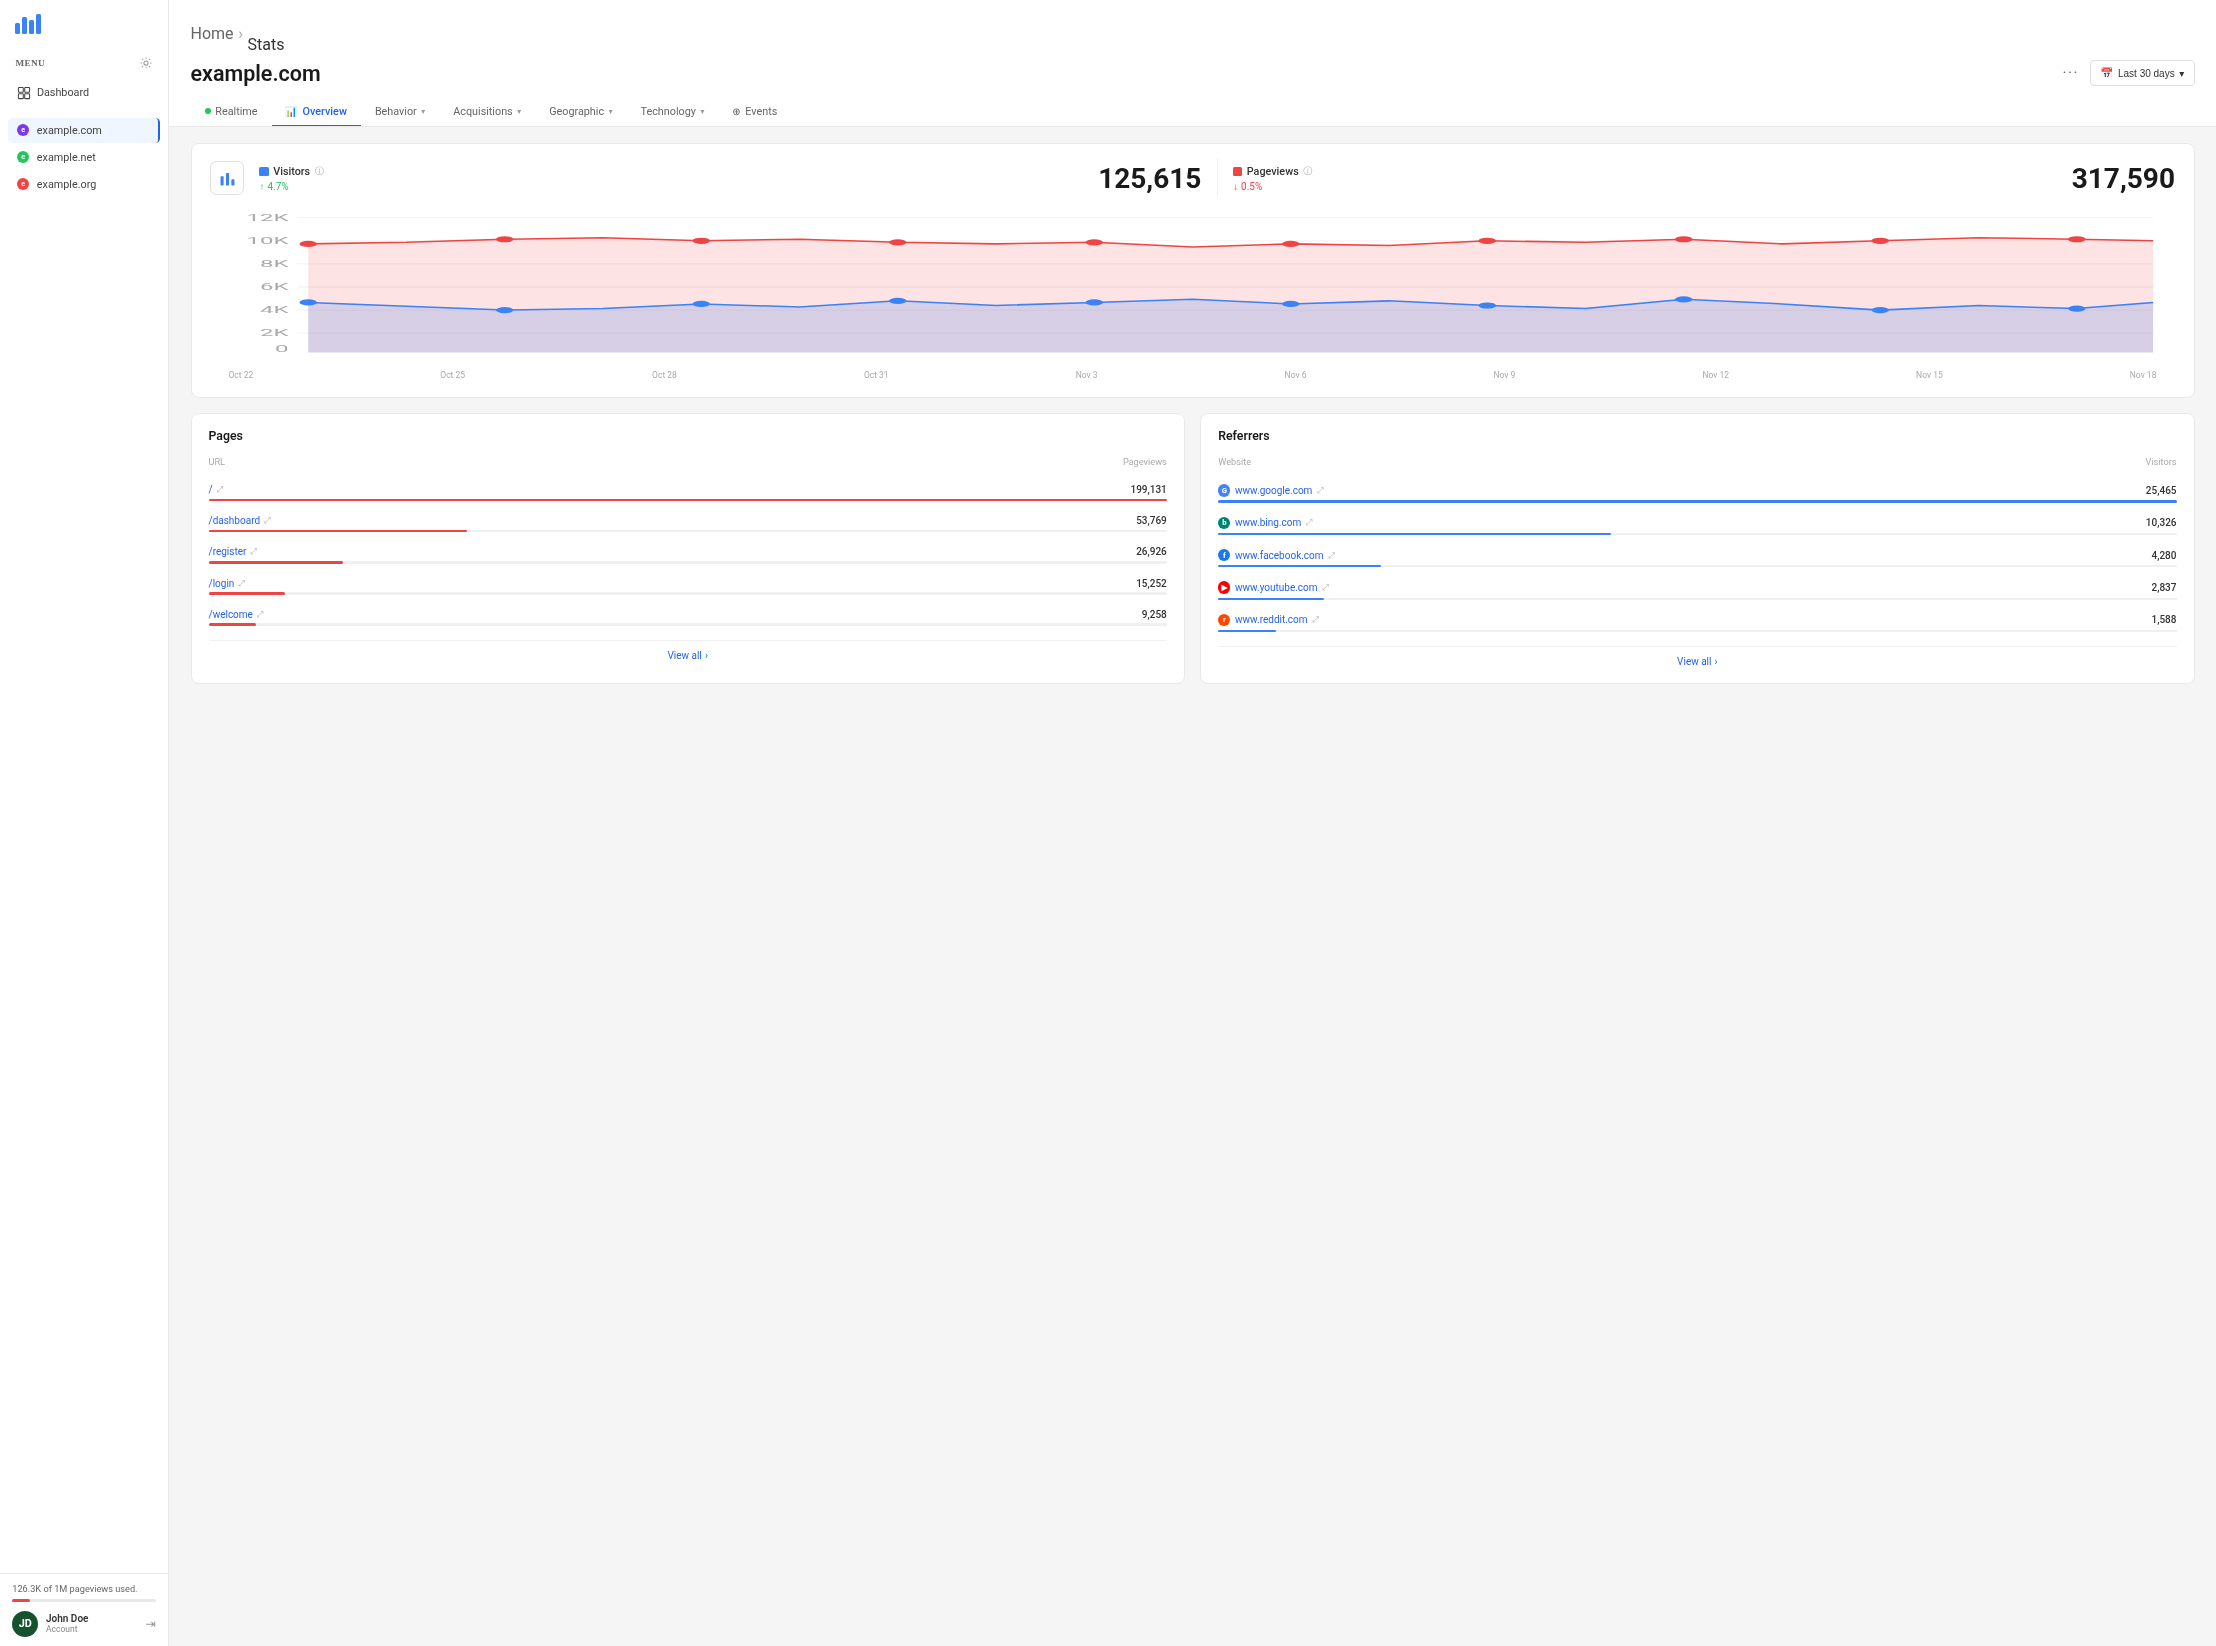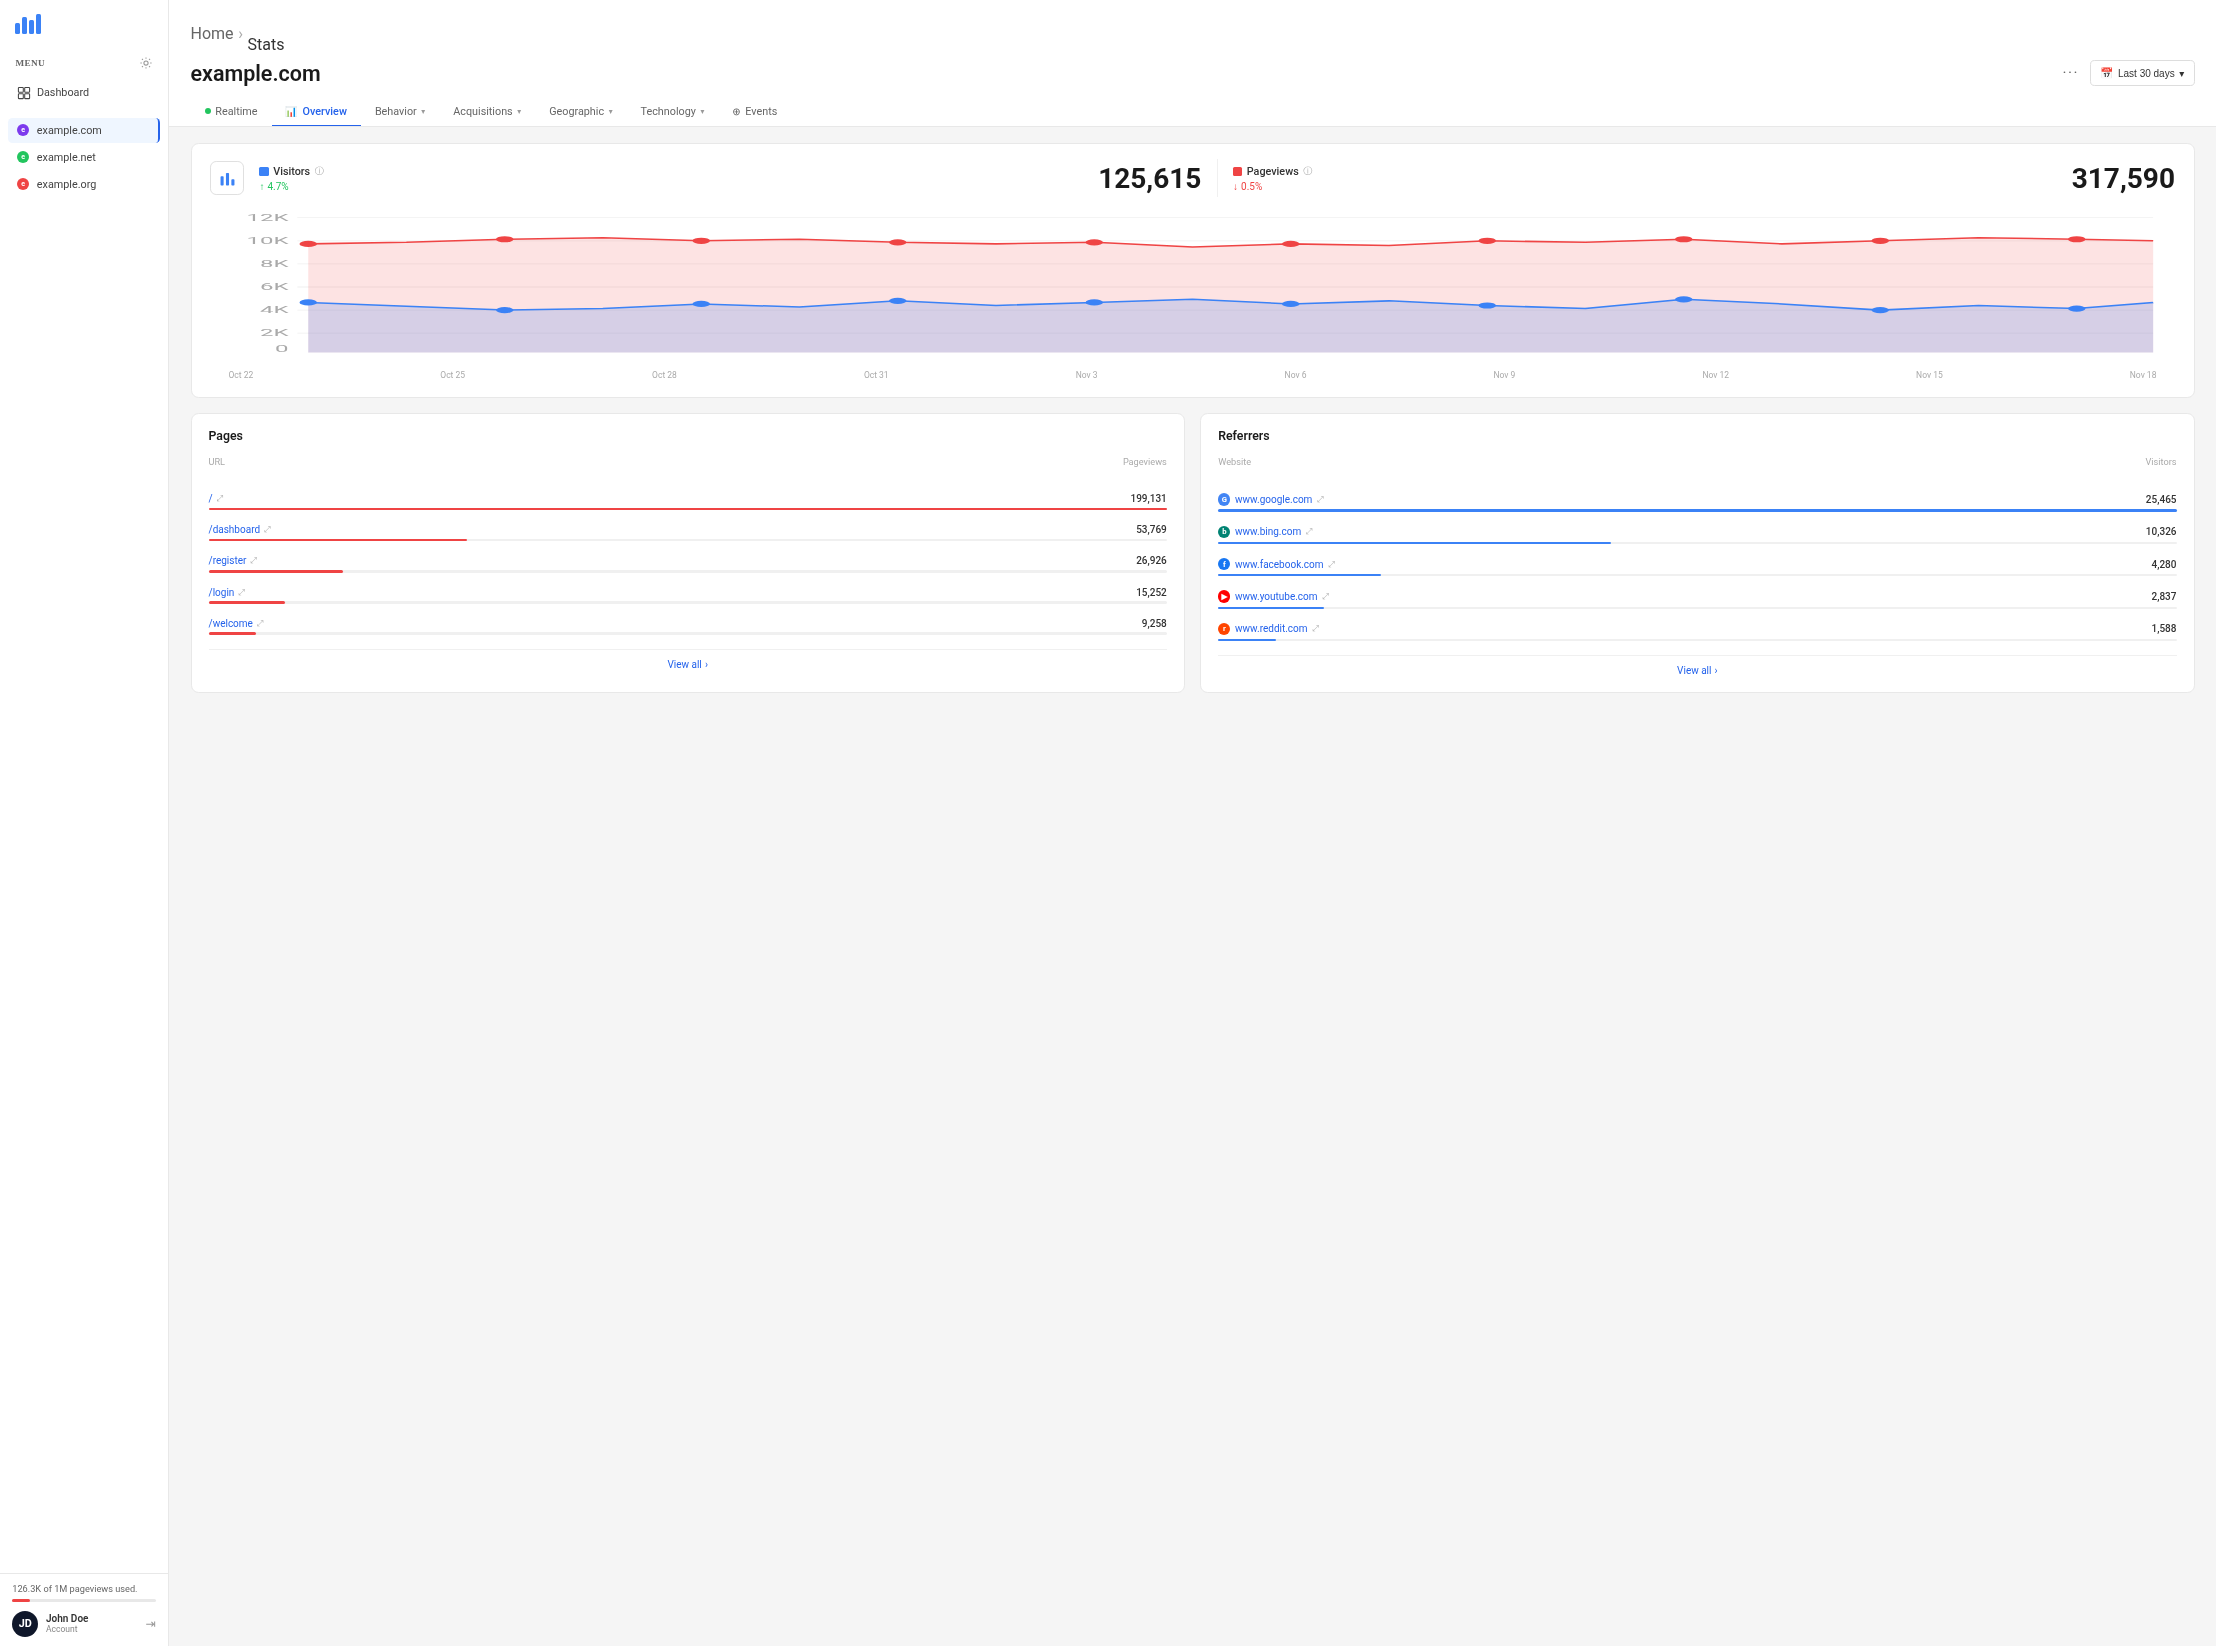--- a/index.html
+++ b/index.html
@@ -115,21 +115,21 @@
       display: flex;
       align-items: center;
       gap: 7.7px;
       justify-content: space-between;
     }
     .user-info { display: flex; align-items: center; gap: 7.7px; }
     .avatar {
       width: 26px;
       height: 26px;
       border-radius: 50%;
-      background: #0f172a;
+      background: #14532d;
       overflow: hidden;
       flex-shrink: 0;
       display: flex;
       align-items: center;
       justify-content: center;
       font-size: 10.8px;
       color: #fff;
       font-weight: bold;
     }
     .user-name { font-size: 10px; font-weight: 600; color: #333; }
@@ -318,21 +318,21 @@
       font-size: 12.3px;
       font-weight: 600;
       color: #1a1a1a;
       margin-bottom: 12.3px;
     }
     .panel-header-row {
       display: flex;
       justify-content: space-between;
       font-size: 9.2px;
       color: #aaa;
-      margin-bottom: 22px;
+      margin-bottom: 13px;
       padding-bottom: 4.6px;
     }
     .data-row {
       margin-bottom: 14px;
     }
     .data-row-top {
       display: flex;
       justify-content: space-between;
       align-items: center;
       margin-bottom: 3.8px;

